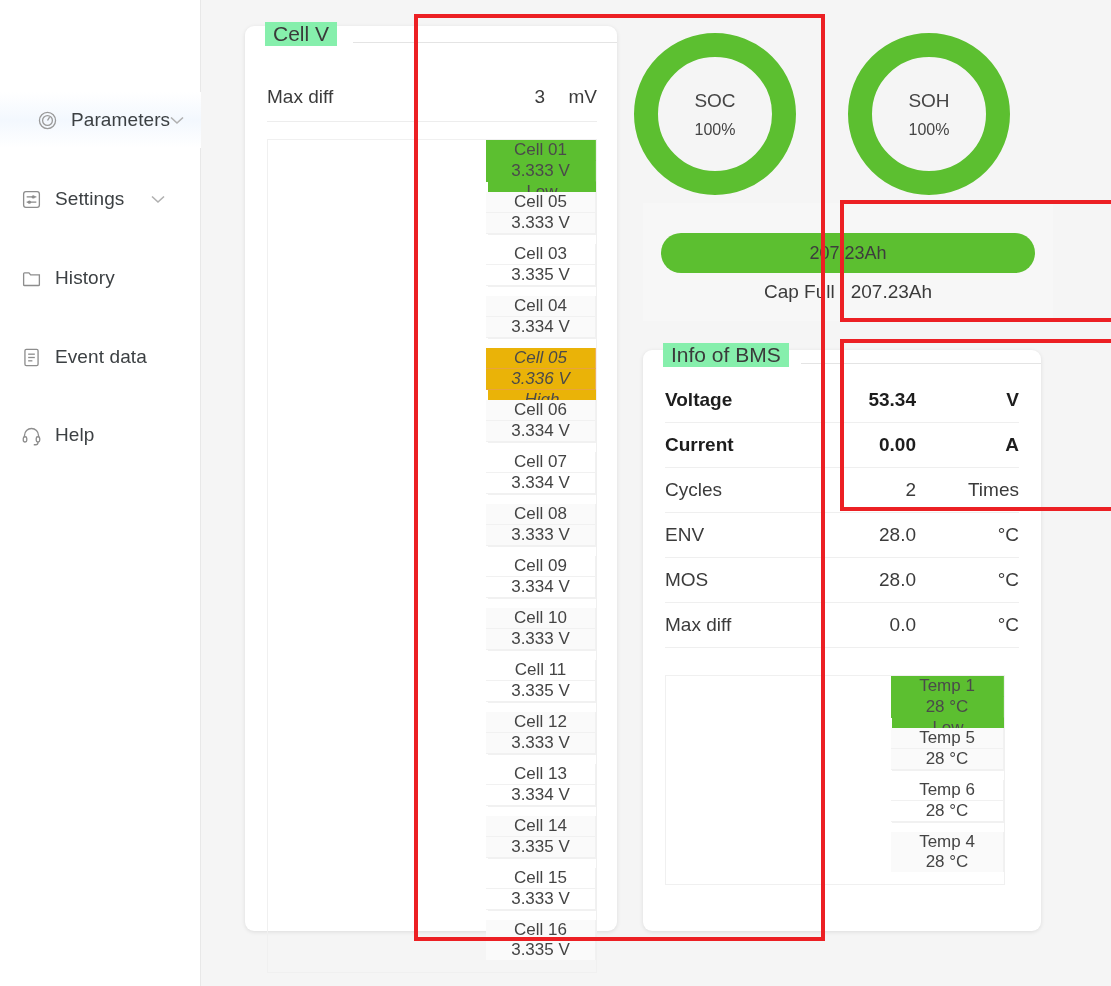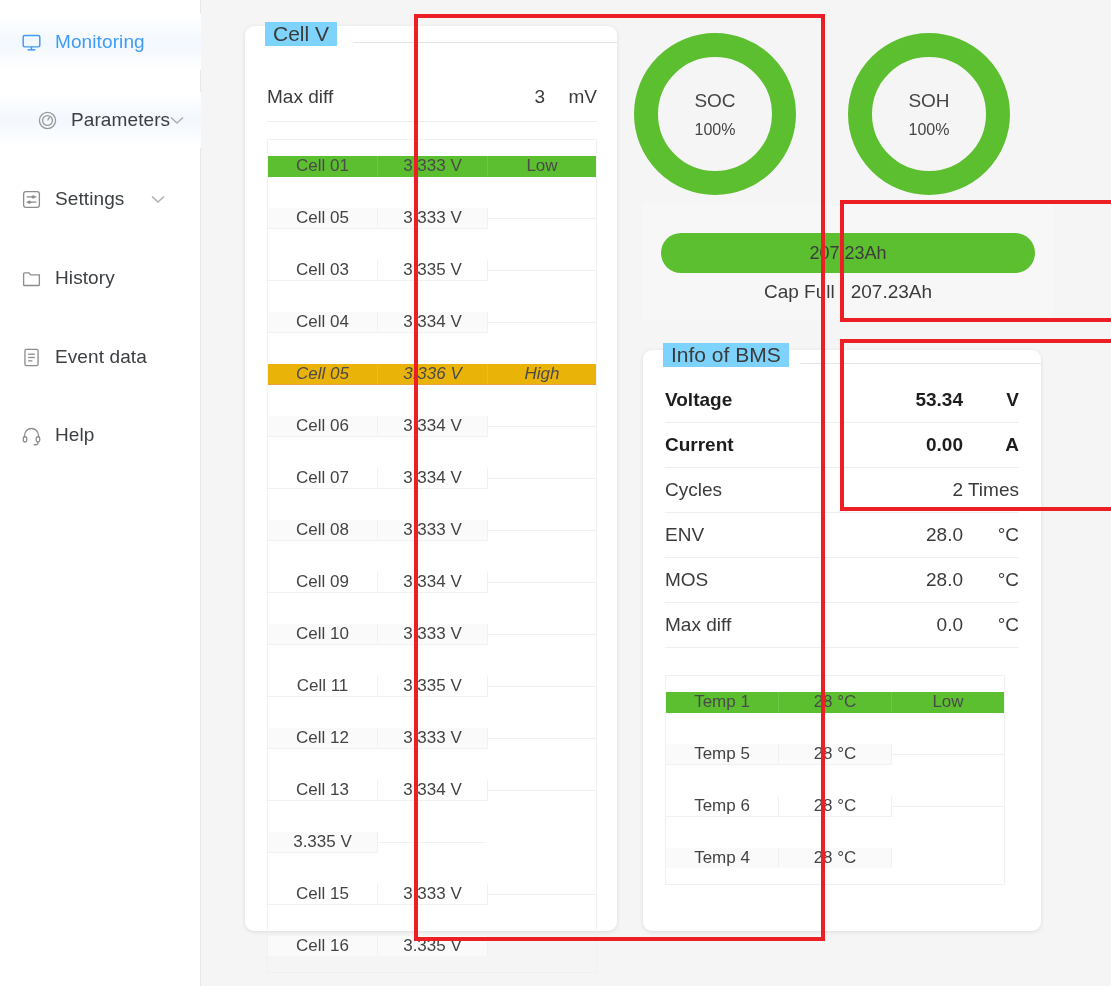--- a/index.html
+++ b/index.html
@@ -54,21 +54,21 @@
   .card {
     position: absolute;
     background: #ffffff;
     border-radius: 9px;
     box-shadow: 0 1px 4px rgba(0,0,0,.10);
   }
   .card-legend {
     position: absolute;
     font-size: 21px;
     color: #3a3a3a;
-    background: #7dd3fc;
+    background: #86efac;
     padding: 0 8px;
     z-index: 6;
     white-space: nowrap;
   }
   .legend-rule {
     position: absolute;
     height: 1px; background: #e4e4e4;
     z-index: 5;
   }
 
@@ -81,21 +81,21 @@
     position: absolute; left: 22px; top: 46px; width: 330px; height: 50px;
     display: flex; align-items: center;
     border-bottom: 1px solid #ededed;
   }
   .maxdiff-label { font-size: 19px; color: #3b3b3b; }
   .maxdiff-value { margin-left: auto; font-size: 19px; color: #3b3b3b; }
   .maxdiff-unit { width: 52px; text-align: right; font-size: 19px; color: #3b3b3b; }
 
   
   .dtable { position: absolute; border: 1px solid #f0f0f0; }
-  .drow { display: flex; height: 52px; align-items: center; }
+  .drow { display: flex; height: 52px; align-items: flex-end; flex-direction: column; }
   .dcell {
     display: flex; align-items: center; justify-content: center;
     font-size: 17px; color: #444;
     border-bottom: 1px solid #f1f1f1;
   }
   .drow:last-child .dcell { border-bottom: none; }
   .drow.zebra .dcell { background: #fafafa; }
   .drow.plain .dcell { background: #ffffff; }
   .drow.green .dcell { background: #5cbf30; color: #4a4a4a; border-bottom-color: #5cbf30; }
   .drow.orange .dcell { background: #eab308; color: #4a4a4a; border-bottom-color: #e8a33d; font-style: italic; }
@@ -139,21 +139,21 @@
 
   
   #bms-card { left: 442px; top: 350px; width: 398px; height: 581px; }
   #bms-legend { left: 462px; top: 343px; }
   #bms-rule { left: 600px; top: 363px; width: 240px; }
 
   .info-row {
     position: absolute; left: 22px; width: 354px; height: 45px;
     display: flex; align-items: center;
     border-bottom: 1px solid #efefef;
-    font-size: 19px; color: #3b3b3b;
+    font-size: 19px; color: #3b3b3b; gap: 47px;
   }
   .info-row .ir-label { }
   .info-row .ir-value { margin-left: auto; text-align: left; }
   .info-row .ir-unit { width: 56px; text-align: right; }
   .info-row.bold { font-weight: bold; color: #1d1d1d; }
 
   #temp-table { left: 22px; top: 325px; width: 340px; }
   #temp-table .c1 { width: 113px; }
   #temp-table .c2 { width: 113px; }
   #temp-table .c3 { width: 112px; }
@@ -169,30 +169,20 @@
   #red-cap   { left: 639px; top: 200px; width: 430px; height: 122px; }
   #red-bms   { left: 639px; top: 339px; width: 431px; height: 172px; }
 </style>
 </head>
 <body>
 
 <div id="app">
 
   <nav id="sidebar">
 
-    <div class="nav-item active" style="top:14px">
-      <span class="ico">
-        <svg width="21" height="21" viewBox="0 0 24 24" fill="none" stroke="#3f9bf5" stroke-width="1.7">
-          <rect x="2.5" y="4" width="19" height="13" rx="2"></rect>
-          <line x1="12" y1="17" x2="12" y2="20.2"></line>
-          <line x1="7.5" y1="20.4" x2="16.5" y2="20.4"></line>
-        </svg>
-      </span>
-      <span class="lbl">Monitoring</span>
-    </div>
 
     <div class="nav-item highlight" style="top:92px">
       <span class="ico">
         <svg width="21" height="21" viewBox="0 0 24 24" fill="none" stroke="#9a9a9a" stroke-width="1.5">
           <circle cx="12" cy="12" r="9.2"></circle>
           <circle cx="12" cy="12" r="5.6"></circle>
           <line x1="12" y1="12" x2="14.4" y2="8.2" stroke-width="1.6"></line>
         </svg>
       </span>
       <span class="lbl">Parameters</span>
@@ -328,20 +318,21 @@
             <div class="dcell c1">Cell 12</div>
             <div class="dcell c2">3.333 V</div>
             <div class="dcell c3"></div>
           </div>
           <div class="drow plain">
             <div class="dcell c1">Cell 13</div>
             <div class="dcell c2">3.334 V</div>
             <div class="dcell c3"></div>
           </div>
           <div class="drow zebra">
+            <div class="dcell c1">Cell 14</div>
             <div class="dcell c2">3.335 V</div>
             <div class="dcell c3"></div>
           </div>
           <div class="drow plain">
             <div class="dcell c1">Cell 15</div>
             <div class="dcell c2">3.333 V</div>
             <div class="dcell c3"></div>
           </div>
           <div class="drow zebra">
             <div class="dcell c1">Cell 16</div>

